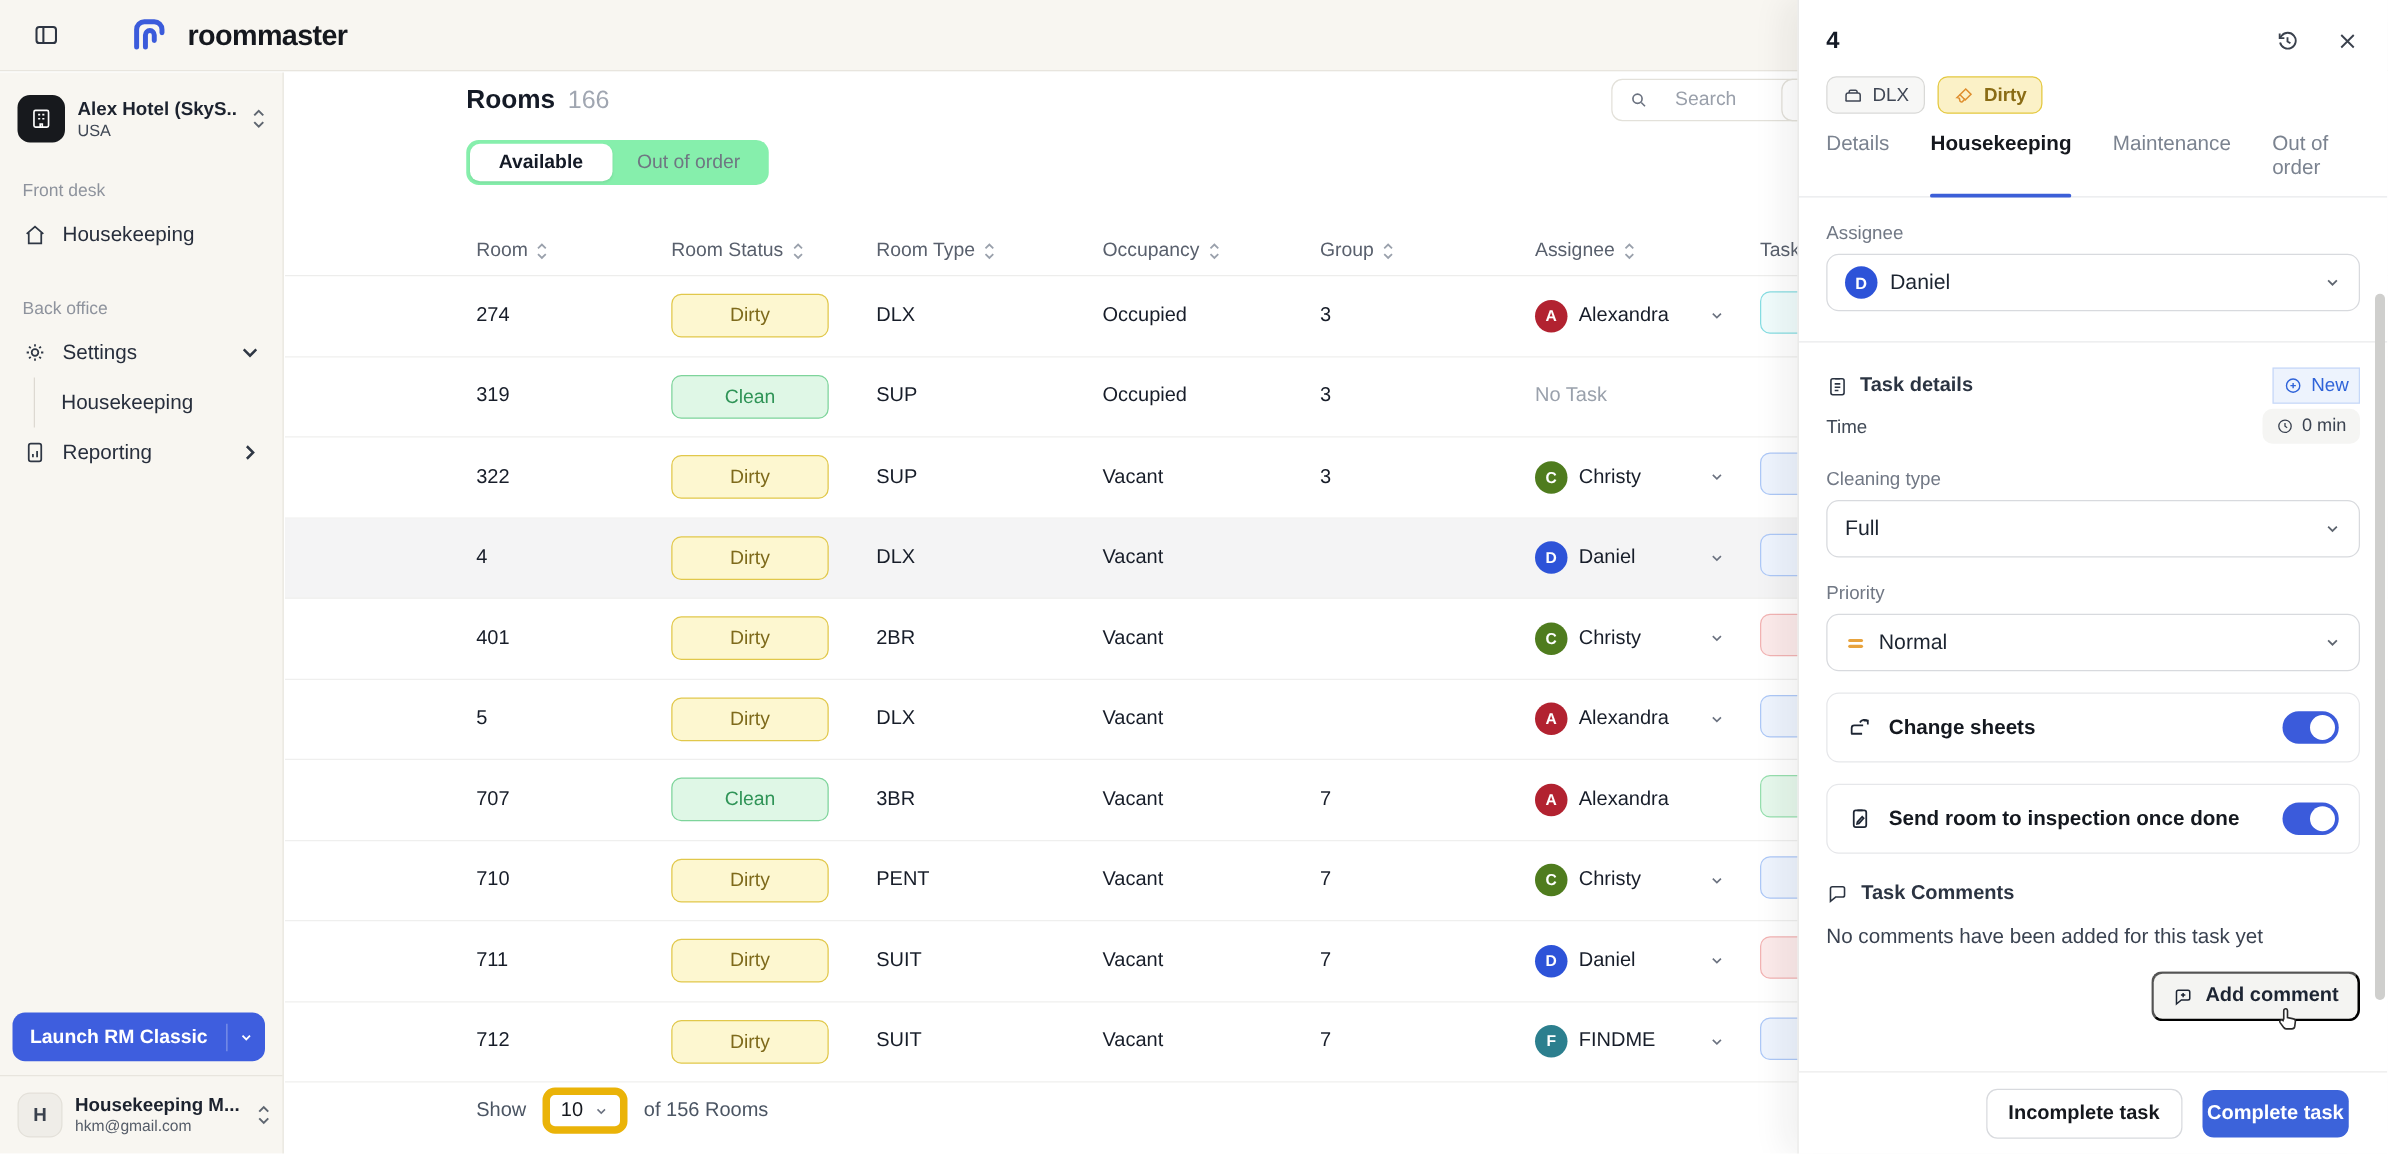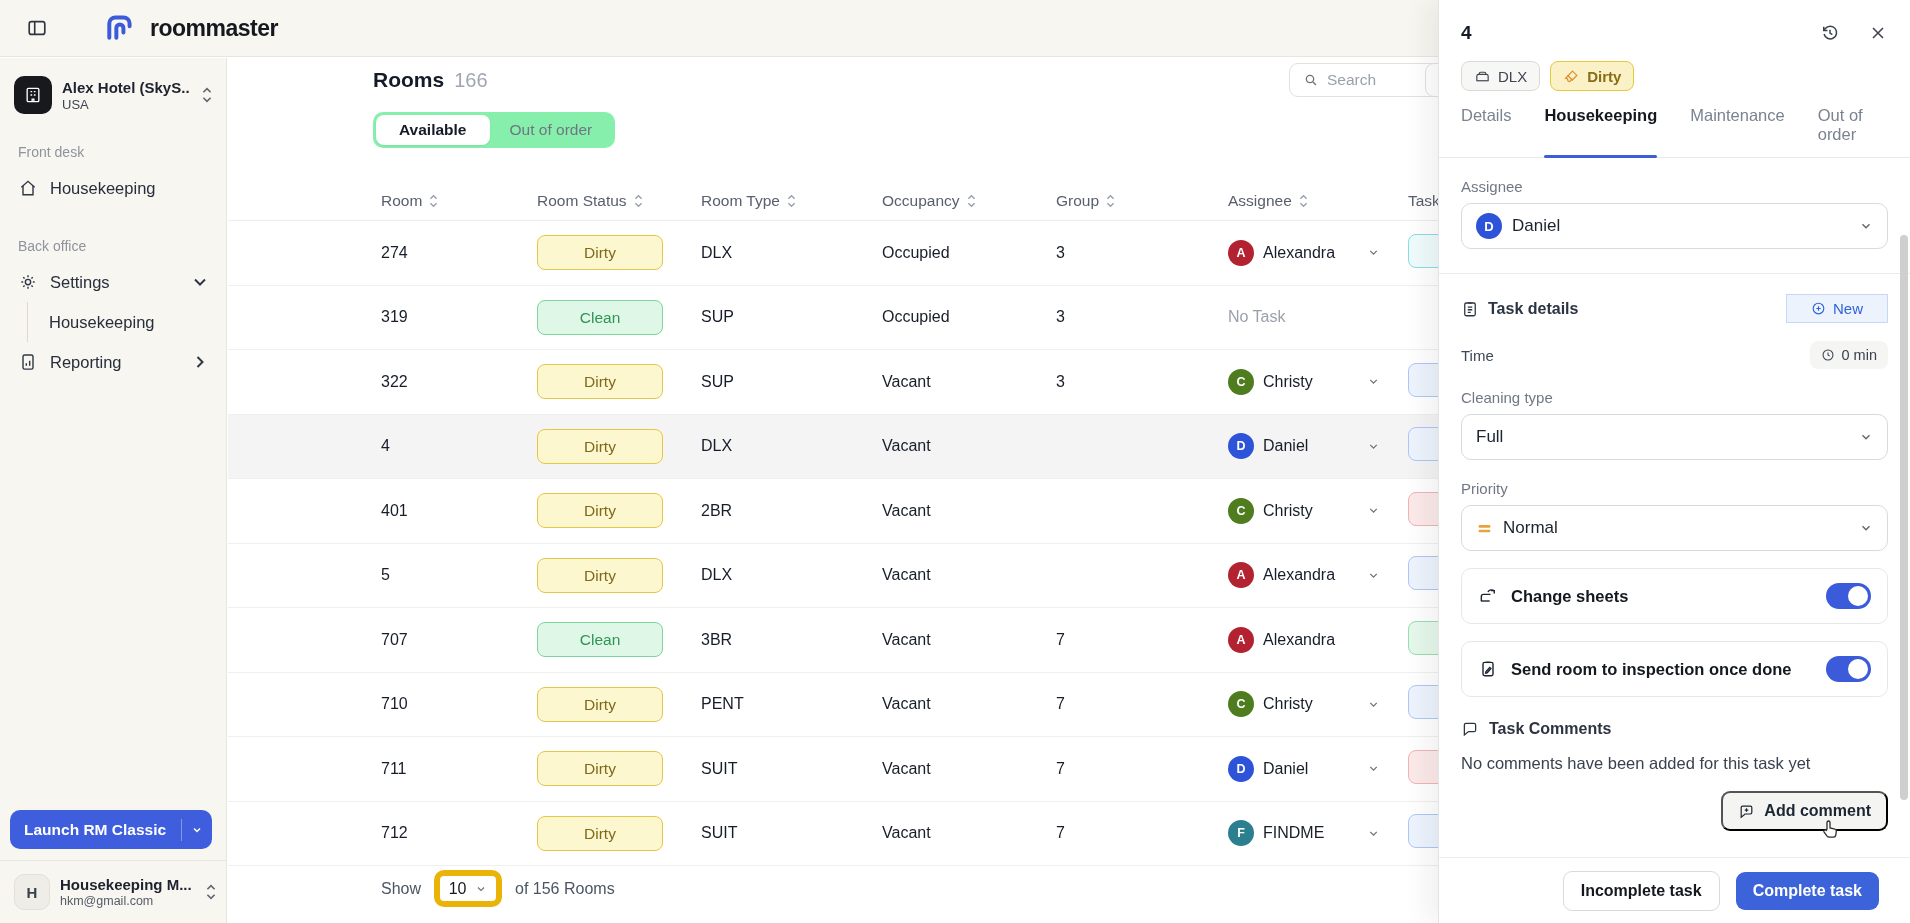--- a/index.html
+++ b/index.html
@@ -45,21 +45,21 @@
   .user-email { font-size:12.5px; color:#555c68; margin-top:1px; }
 
   
   .main { position:absolute; left:228px; top:58px; right:0; bottom:0; background:#fff; }
   .page-title-row { position:absolute; left:145px; top:10px; display:flex; align-items:baseline; gap:10px; }
   .page-title { font-size:21px; font-weight:bold; color:#141a26; }
   .page-count { font-size:20px; color:#a0a6b1; }
   .seg { position:absolute; left:145px; top:54px; height:36px; background:#86efac; border-radius:10px; padding:3px; display:flex; align-items:center; }
   .seg-on { background:#fff; border-radius:8px; height:30px; line-height:30px; padding:0 23px; font-size:15.5px; font-weight:bold; color:#141a26; box-shadow:0 1px 2px rgba(0,0,0,.07); }
   .seg-off { padding:0 20px; font-size:15.5px; color:#6f7682; }
-  .main-search { position:absolute; left:1061px; top:5px; width:230px; height:34px; border:1px solid #e3e1da; border-radius:9px; background:#fff; display:flex; align-items:center; gap:8px; padding:0 13px; }
+  .main-search { position:absolute; left:1061px; top:5px; width:230px; height:34px; border:1px solid #e3e1da; border-radius:9px; background:#fff; display:flex; align-items:center; gap:21px; padding:0 13px; }
   .main-search svg { width:16px; height:16px; color:#6b7280; flex:none; }
   .main-search input { border:none; outline:none; flex:1; font-size:15.5px; font-family:inherit; background:transparent; color:#374151; }
   .filter-sliver { position:absolute; left:1197px; top:5px; width:44px; height:34px; border:1px solid #e3e1da; border-radius:9px; background:#fff; }
 
   .thead { position:absolute; left:0; right:0; top:123px; height:40px; display:grid; padding-left:153px;
            grid-template-columns:156px 164px 181px 174px 172px 180px 1fr; align-items:center; border-bottom:1px solid #ededec; }
   .th { display:flex; align-items:center; gap:6px; font-size:15.5px; color:#59606d; }
   .sort { width:11px; height:16px; color:#9aa1ac; flex:none; }
   .tbody { position:absolute; left:0; right:0; top:163px; }
   .trow { height:64.5px; display:grid; padding-left:153px; grid-template-columns:156px 164px 181px 174px 172px 180px 1fr; align-items:center; border-bottom:1px solid #efefee; font-size:16px; color:#171d29; }
@@ -101,43 +101,43 @@
   .p-body { padding:0 22px; }
   .fld-label { margin-top:20px; font-size:15px; color:#717885; }
   .select { height:46px; border:1px solid #d8dade; border-radius:10px; display:flex; align-items:center; padding:0 14px; gap:10px; margin-top:8px; background:#fff; }
   .select .avatar { width:26px; height:26px; font-size:13px; }
   .select-val { font-size:17px; color:#1c2430; }
   .sel-chev { margin-left:auto; width:14px; height:14px; color:#5f6670; }
   .p-divider { height:1px; background:#e9eaec; margin:24px -22px 0; }
   .td-row { margin-top:20px; display:flex; align-items:center; gap:9px; }
   .td-row svg { width:18px; height:18px; color:#2b3442; }
   .td-label { font-size:16px; color:#2b3442; font-weight:bold; }
-  .new-btn { margin-left:auto; display:flex; align-items:center; gap:7px; background:#edf3fd; border:1px solid #c6d8f8; border-radius:0; padding:5px 24px; color:#2f63d9; font-size:15px; }
+  .new-btn { margin-left:auto; display:flex; align-items:center; gap:7px; background:#edf3fd; border:1px solid #c6d8f8; border-radius:0; padding:5px 8px; color:#2f63d9; font-size:15px; }
   .new-btn svg { width:15px; height:15px; color:#2f63d9; }
-  .time-row { margin-top:18px; display:flex; align-items:center; }
+  .time-row { margin-top:4px; display:flex; align-items:center; }
   .time-label { font-size:15px; color:#3f4855; }
   .time-pill { margin-left:auto; background:#f5f5f3; border-radius:8px; padding:6px 11px; display:flex; align-items:center; gap:7px; font-size:14.5px; color:#3a4250; }
   .time-pill svg { width:14px; height:14px; color:#3a4250; }
   .eq-icon { width:17px; height:17px; flex:none; }
   .toggle-card { margin-top:17px; height:56px; border:1px solid #e6e7ea; border-radius:10px; display:flex; align-items:center; gap:13px; padding:0 16px; }
   .toggle-card svg { width:20px; height:20px; color:#1d2533; flex:none; }
   .tc-label { font-size:16.5px; color:#14181f; font-weight:bold; }
   .toggle { width:45px; height:26px; border-radius:14px; background:#3b5bdb; position:relative; margin-left:auto; flex:none; }
   .toggle::after { content:""; position:absolute; right:3px; top:3px; width:20px; height:20px; border-radius:50%; background:#fff; }
   .comments-head { margin-top:23px; display:flex; align-items:center; gap:10px; }
   .comments-head svg { width:18px; height:18px; color:#2c3442; }
   .ch-label { font-size:16px; color:#2c3442; font-weight:bold; }
   .comments-empty { margin-top:16px; font-size:16.5px; color:#3a4250; }
   .add-row { margin-top:18px; display:flex; justify-content:flex-end; }
   .add-comment { position:relative; display:flex; align-items:center; gap:9px; background:#f4f4f2; border-radius:9px; padding:9px 15px; font-size:16px; font-weight:bold; color:#1d2533; }
   .add-comment svg.ic { width:17px; height:17px; color:#1d2533; }
   .cursor-hand { position:absolute; left:58%; top:68%; width:24px; height:24px; }
   .p-footer { position:absolute; bottom:0; left:0; right:0; height:66px; border-top:1px solid #ececeb; background:#fff; display:flex; align-items:center; justify-content:flex-end; gap:16px; padding:0 31px; }
   .btn-outline { border:1px solid #d8dade; background:#fff; border-radius:9px; padding:10px 17px; font-size:16px; font-weight:bold; color:#15181e; }
-  .btn-primary { background:#3c63da; border:none; color:#fff; border-radius:9px; padding:10px 17px; font-size:16px; font-weight:bold; }
+  .btn-primary { background:#3c63da; border:none; color:#fff; border-radius:9px; padding:10px 4px; font-size:16px; font-weight:bold; }
   .scroll-thumb { position:absolute; right:2px; top:235px; width:8px; height:565px; border-radius:4px; background:#cfcfcd; }
   button { font-family:inherit; }
 </style>
 </head>
 <body>
 
 <div class="screen">
 
   <div class="topbar">
     <span class="hamburger">

